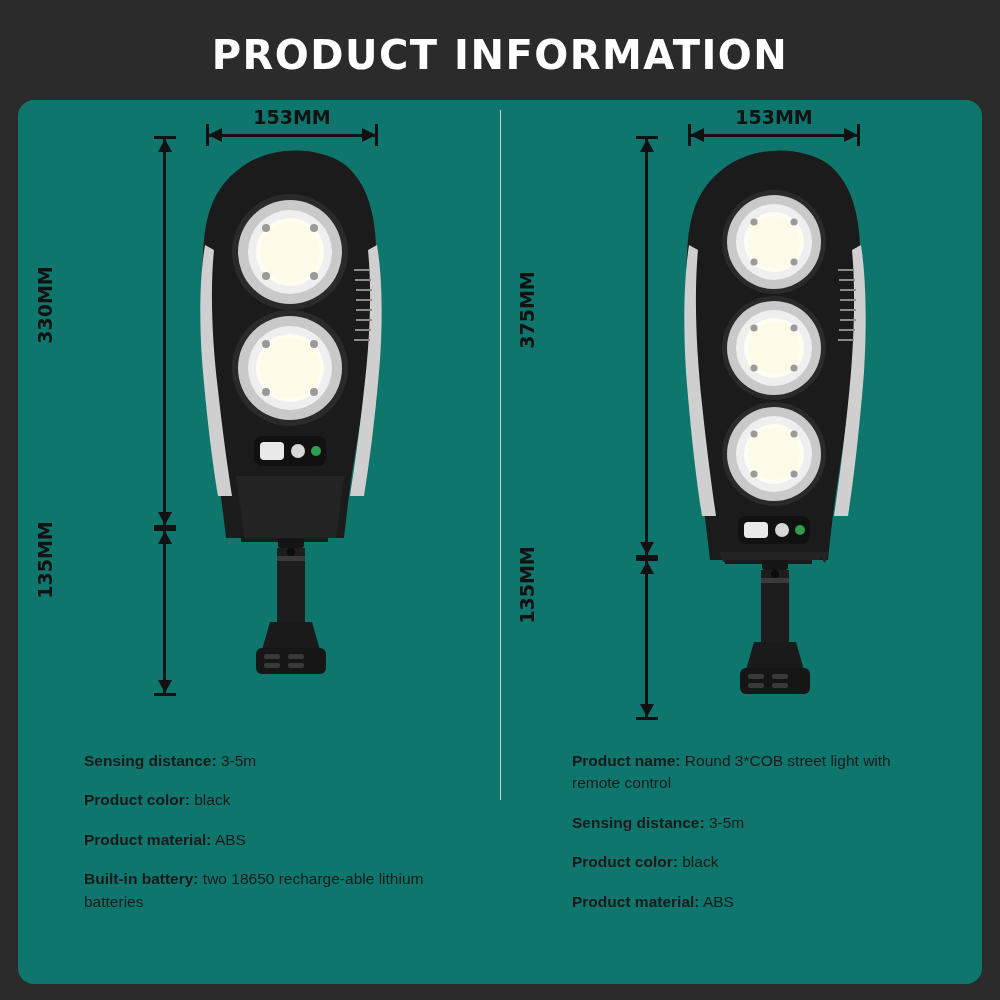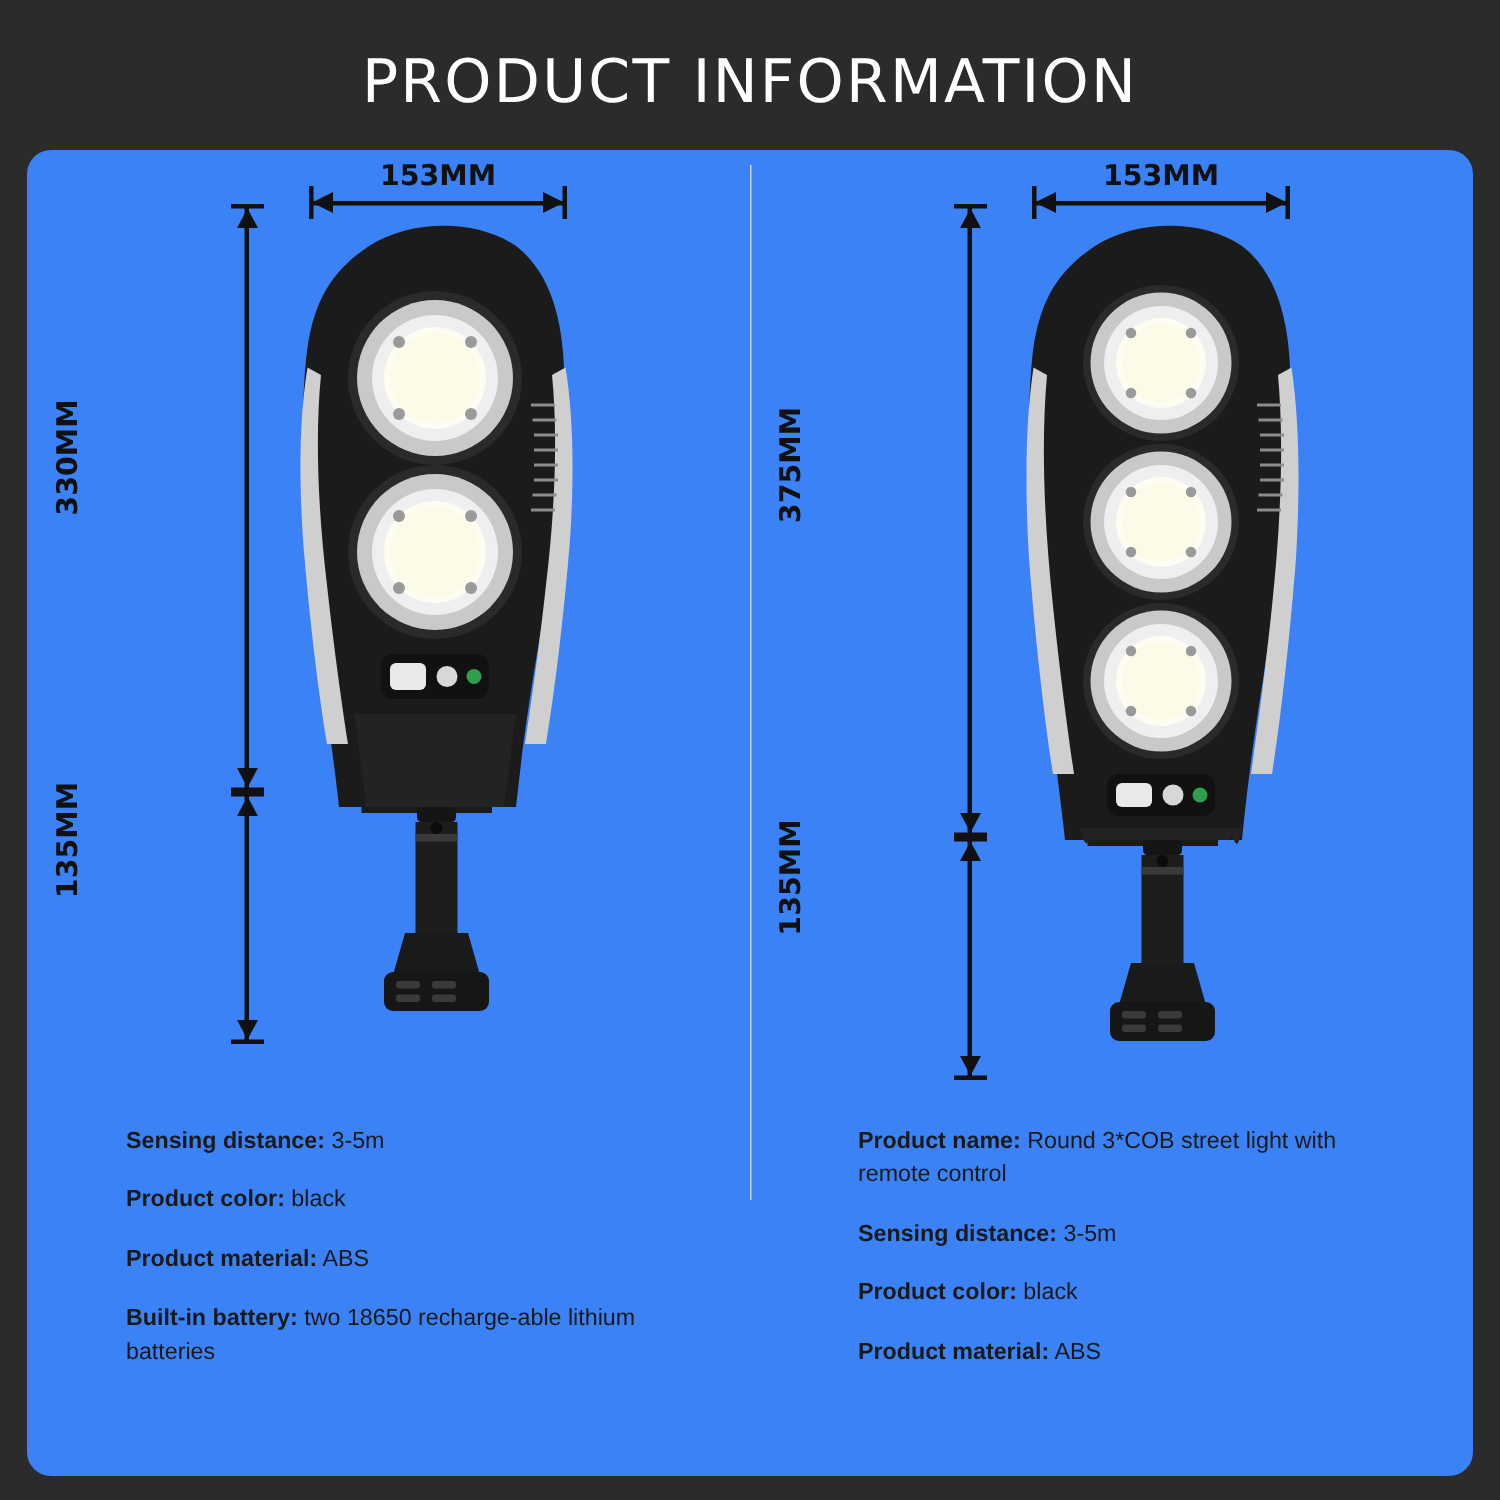--- a/index.html
+++ b/index.html
@@ -20,31 +20,31 @@
     background: #2b2b2b;
   }
   .title {
     position: absolute;
     top: 32px;
     left: 0;
     width: 1000px;
     text-align: center;
     color: #ffffff;
     font-size: 40px;
-    font-weight: normal;
+    font-weight: bold;
     letter-spacing: 1.5px;
     font-family: "DejaVu Sans", sans-serif;
   }
   .card {
     position: absolute;
     left: 18px;
     top: 100px;
     width: 964px;
     height: 884px;
-    background: #3b82f6;
+    background: #0f766e;
     border-radius: 16px;
   }
   .divider {
     position: absolute;
     left: 482px;
     top: 10px;
     width: 1px;
     height: 690px;
     background: #cfcfcf;
   }

